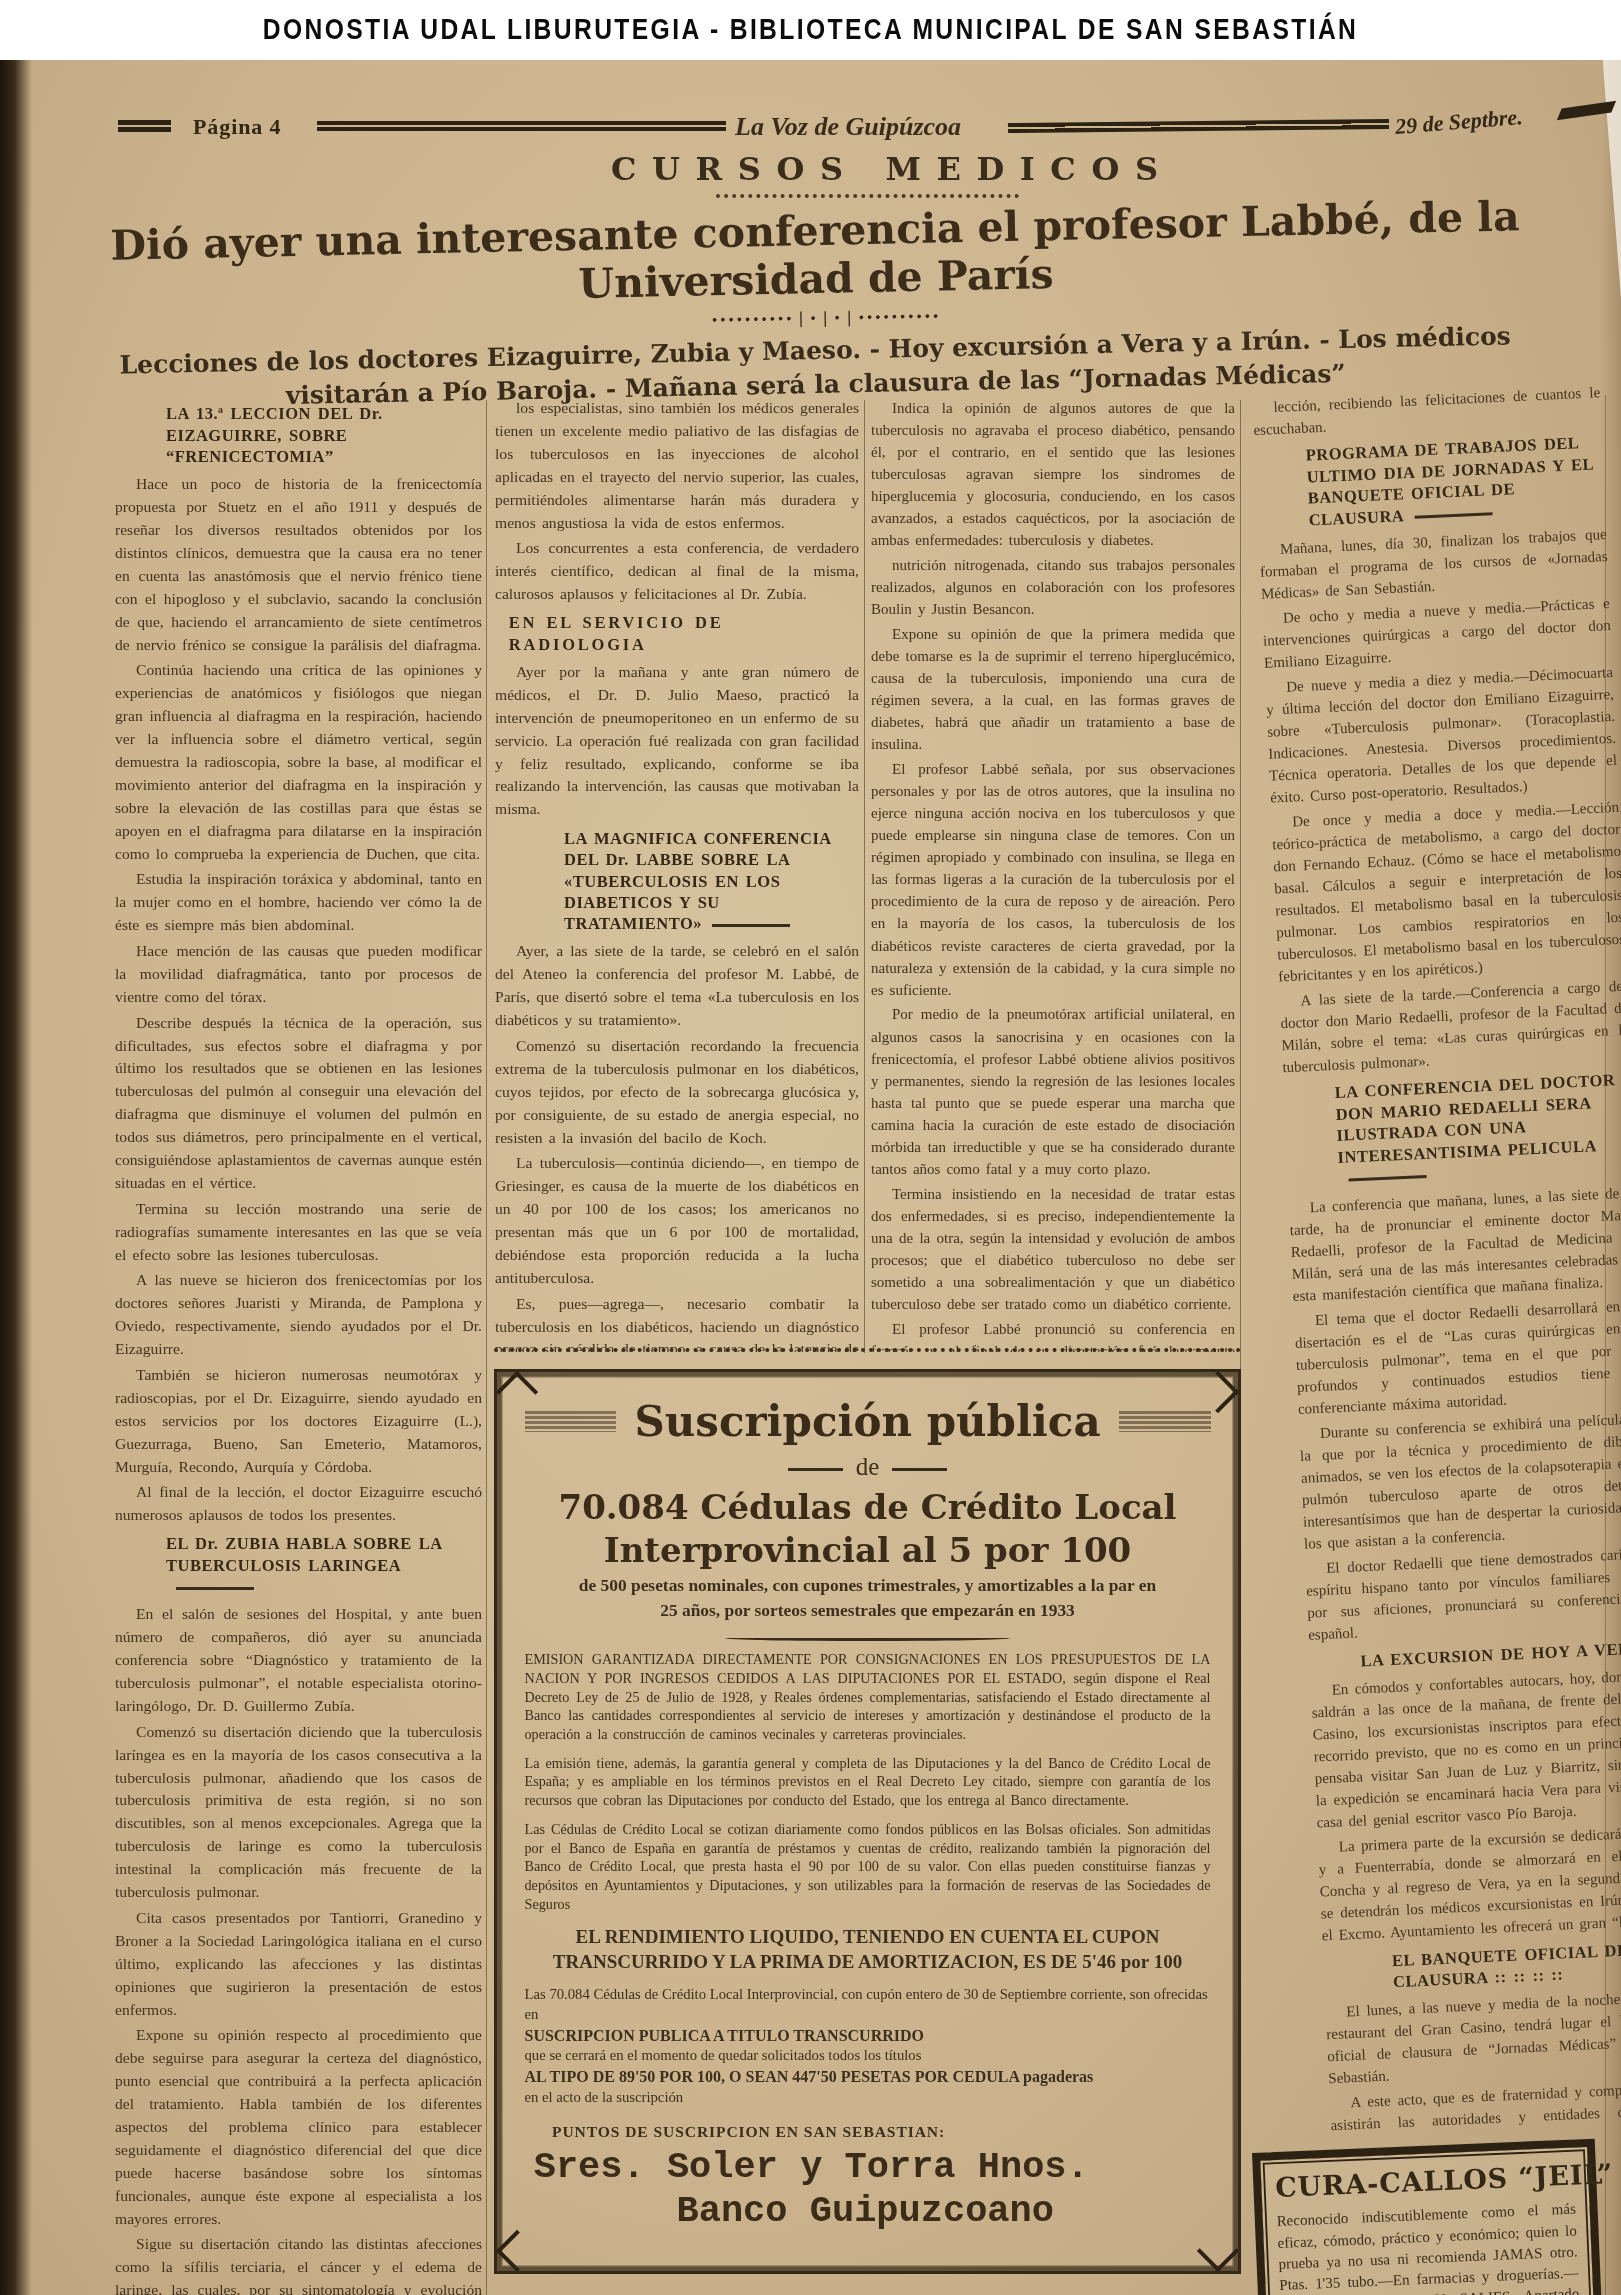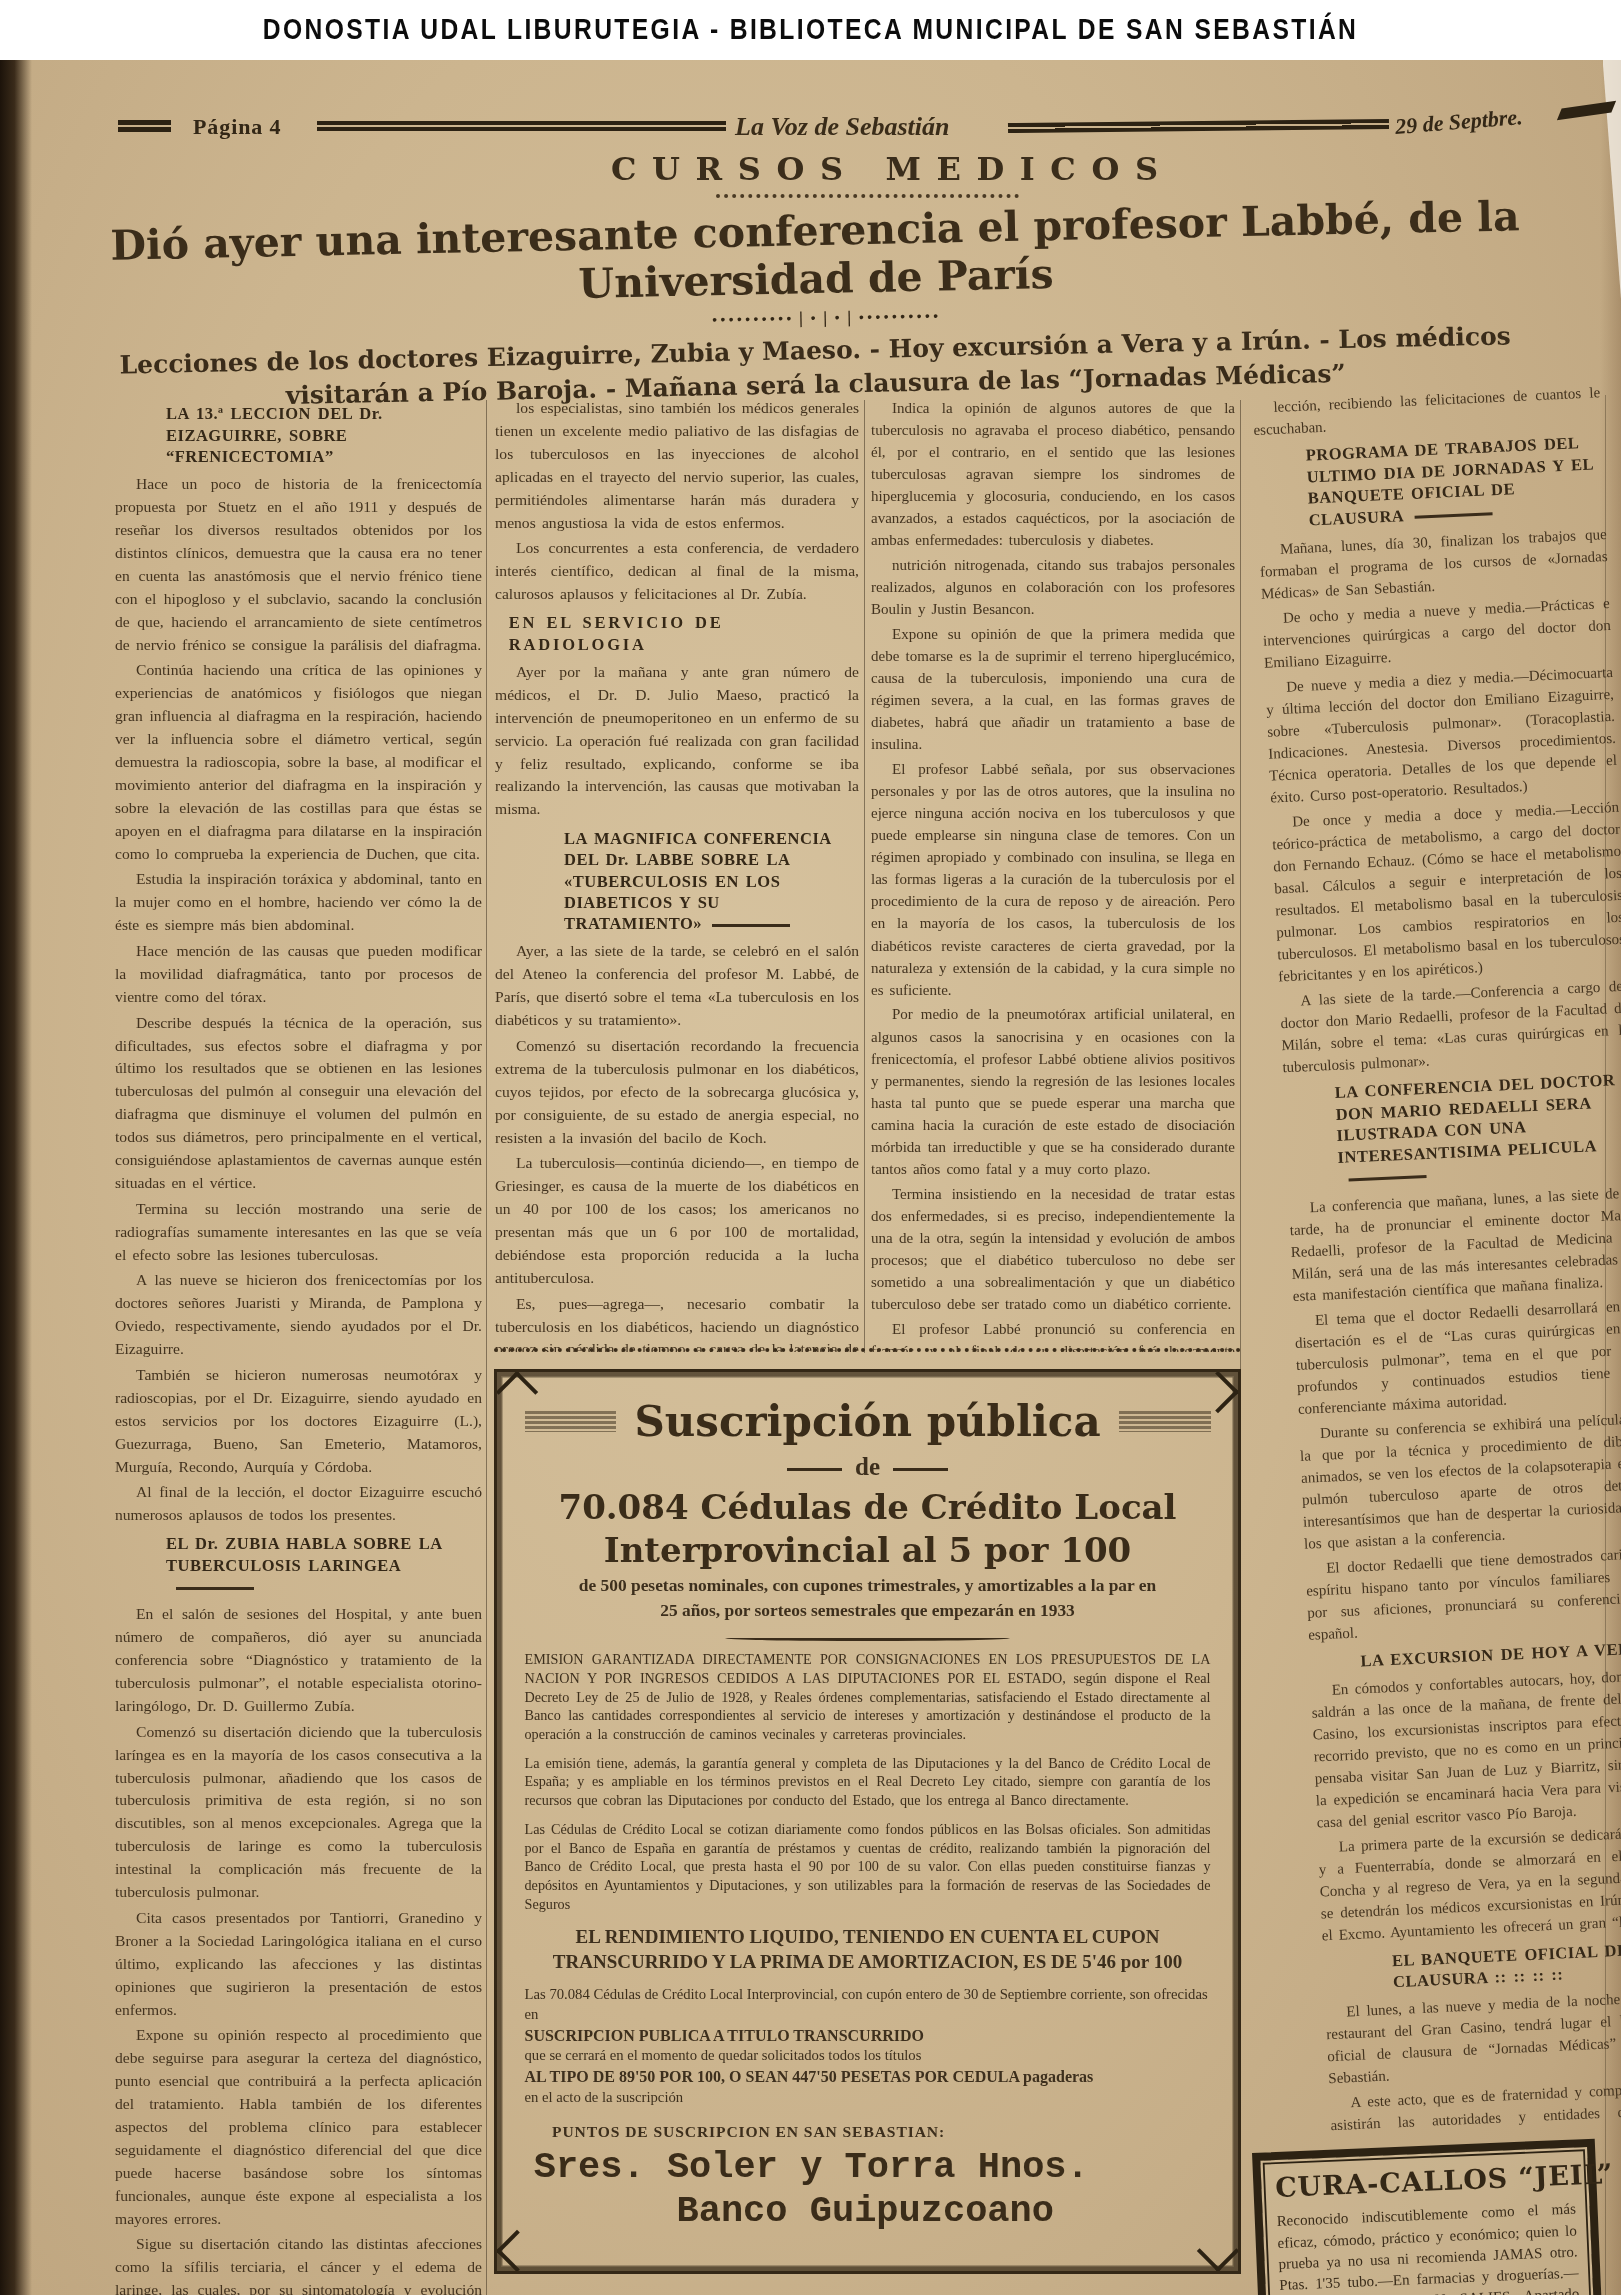--- a/index.html
+++ b/index.html
@@ -74,21 +74,21 @@
     padding:21px 27.5px 9.2px 27.5px;overflow:hidden;color:#3d2f1d;}
   .adbox .corner{position:absolute;width:26px;height:26px;border-left:4.6px solid #2c2213;border-top:4.6px solid #2c2213;}
   .adbox .c-tl{left:4.6px;top:4.6px;transform:rotate(45deg);}
   .adbox .c-tr{right:4.6px;top:4.6px;transform:rotate(135deg);}
   .adbox .c-br{right:4.6px;bottom:4.6px;transform:rotate(225deg);}
   .adbox .c-bl{left:4.6px;bottom:4.6px;transform:rotate(315deg);}
   .ad-title-row{display:flex;align-items:center;justify-content:center;gap:18.4px;margin-top:3.7px;}
   .stripes{width:96px;height:21px;
     background:repeating-linear-gradient(180deg,#33271680 0 2.8px,rgba(0,0,0,0) 2.8px 5px);}
   .ad-title{font-size:42px;font-weight:700;color:#3a2c19;font-family:"DejaVu Serif","Liberation Serif",serif;white-space:nowrap;}
-  .ad-de{text-align:center;font-size:25px;font-weight:700;margin:7.3px 0 4.6px 0;}
+  .ad-de{text-align:center;font-size:25px;font-weight:400;margin:7.3px 0 4.6px 0;}
   .ad-de .d:before,.ad-de .d:after{content:"";display:inline-block;width:55px;border-top:3.7px solid #3a2c1a;
     vertical-align:middle;margin:0 13px;}
   .ad-amount{text-align:center;font-size:34px;font-weight:700;line-height:1.28;color:#3a2c19;margin:0;
     font-family:"DejaVu Serif","Liberation Serif",serif;}
   .ad-terms{text-align:center;font-size:17.4px;font-weight:700;line-height:1.45;margin:0 auto 0 auto;width:578px;}
   .ad-orn{width:285px;margin:12px auto 9.2px auto;border-bottom:3.7px solid #3a2c1a;border-radius:50%;height:2.8px;}
   .ad-para{font-size:14.2px;line-height:1.32;text-align:justify;word-spacing:1.8px;margin:0 0 10px 0;}
   .ad-caps{text-align:center;font-size:19px;font-weight:700;line-height:1.35;margin:0 0 10px 0;}
   .ad-center{text-align:left;font-size:14.7px;line-height:1.35;margin:0;}
   .ad-center.b{font-weight:700;font-size:16px;}
@@ -116,21 +116,21 @@
 
   <div class="page">
     <div class="spine"></div>
     <div class="edge-right"></div>
     <div class="corner-white"></div>
 
     <div class="masthead">
       <span class="mh-blob"></span>
       <span class="mh-page">Página 4</span>
       <span class="mh-rule r1"></span>
-      <span class="mh-title">La Voz de Sebastián</span>
+      <span class="mh-title">La Voz de Guipúzcoa</span>
       <span class="mh-rule r2"></span>
       <span class="mh-date">29 de Septbre.</span>
       <span class="mh-flourish"></span>
     </div>
 
     <div class="kicker">CURSOS MEDICOS</div>
     <div class="kicker-rule"></div>
     <h1 class="headline">
       <span>Dió ayer una interesante conferencia el profesor Labbé, de la</span><br>
       <span>Universidad de París</span>

